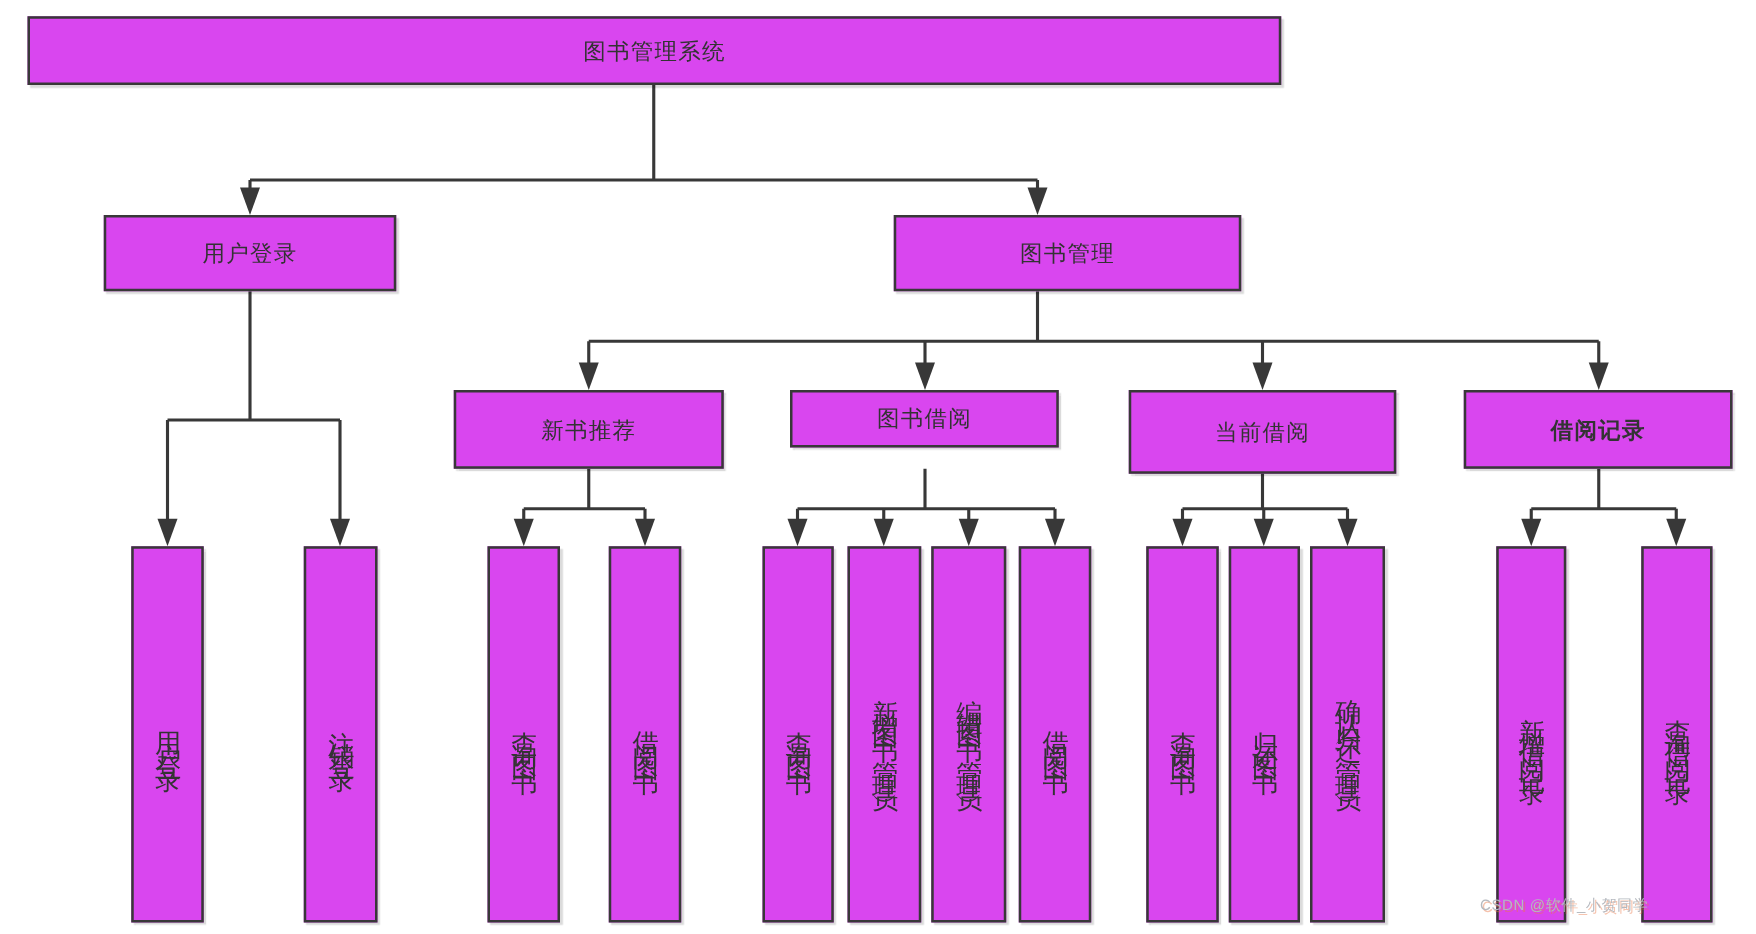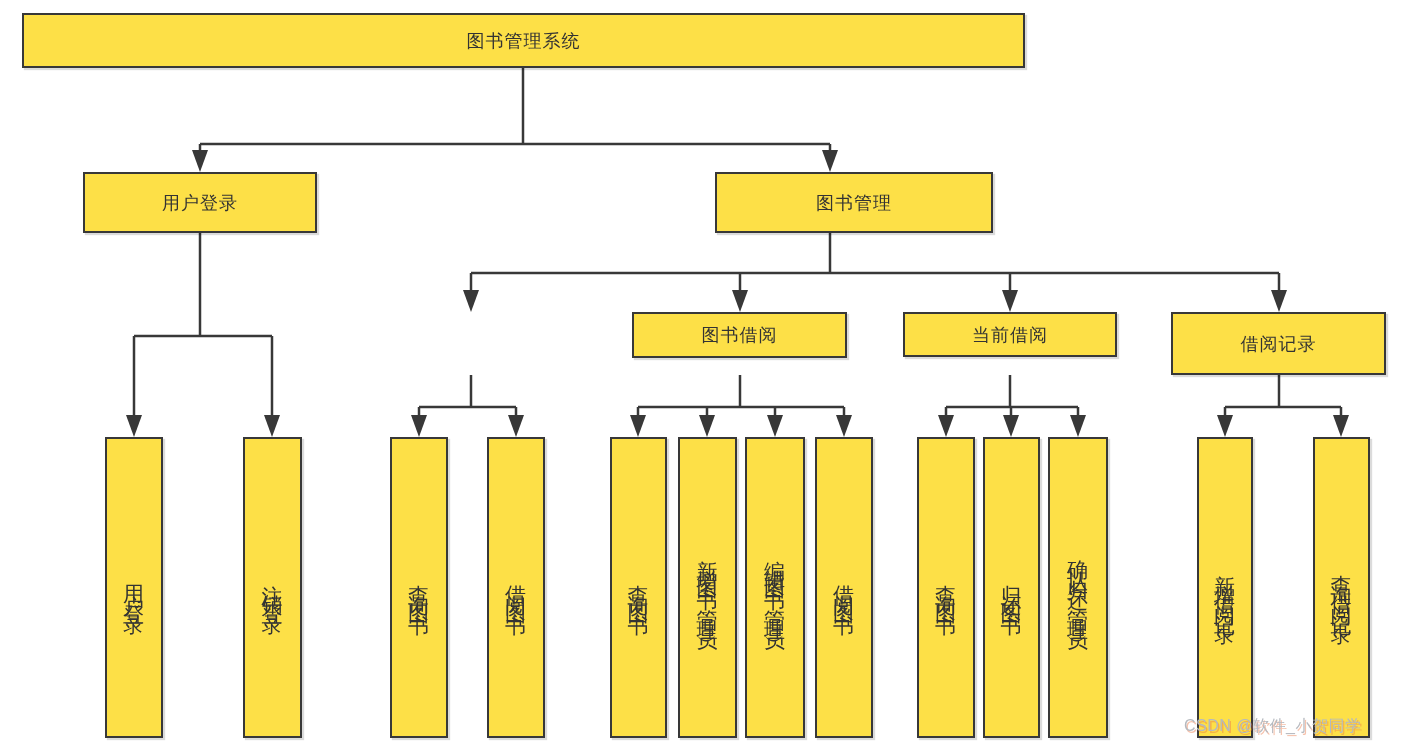--- a/index.html
+++ b/index.html
@@ -18,21 +18,21 @@
   .connectors {
     position: absolute;
     left: 0; top: 0;
     width: 1405px; height: 747px;
     pointer-events: none;
   }
   .node {
     position: absolute;
     box-sizing: border-box;
     border: 2.5px solid #383838;
-    background: #fde047;
+    background: #d946ef;
     color: #333333;
     display: flex;
     align-items: center;
     justify-content: center;
     box-shadow: 2px 2px 1px rgba(0,0,0,0.14);
   }
   .h-node {
     font-size: 18px;
     letter-spacing: 1px;
     white-space: nowrap;
@@ -45,21 +45,21 @@
     writing-mode: vertical-rl;
     text-orientation: mixed;
     font-size: 21px;
     letter-spacing: 10px;
     line-height: 1;
   }
   .watermark {
     position: absolute;
     left: 1184px;
     top: 716px;
-    font-size: 16px;
+    font-size: 12px;
     letter-spacing: 0.5px;
     color: #b5b9bf;
     text-shadow: 1.5px 1.5px 0 rgba(235,120,70,0.45);
     white-space: nowrap;
     z-index: 5;
   }
 </style>
 </head>
 <body>
 
@@ -133,23 +133,24 @@
       <polygon points="1217,415 1233,415 1225,437"></polygon>
       <polygon points="1333,415 1349,415 1341,437"></polygon>
     </g>
   </svg>
 
   <div class="node root-node" style="left:22px; top:13px; width:1003px; height:55px;">图书管理系统</div>
 
   <div class="node h-node" style="left:83px; top:172px; width:234px; height:61px;">用户登录</div>
   <div class="node h-node" style="left:715px; top:172px; width:278px; height:61px;">图书管理</div>
 
+  <div class="node h-node" style="left:363px; top:312px; width:216px; height:63px;">新书推荐</div>
   <div class="node h-node" style="left:632px; top:312px; width:215px; height:46px;">图书借阅</div>
-  <div class="node h-node" style="left:903px; top:312px; width:214px; height:45px;">当前借阅</div>
-  <div class="node h-node" style="left:1171px; top:312px; width:215px; height:63px;">借阅记录</div>
+  <div class="node h-node" style="left:903px; top:312px; width:214px; height:67px;">当前借阅</div>
+  <div class="node h-node" style="left:1171px; top:312px; width:215px; height:63px;font-weight:bold;">借阅记录</div>
 
   <div class="node v-node" style="left:105px; top:437px; width:58px; height:301px;">用户登录</div>
   <div class="node v-node" style="left:243px; top:437px; width:59px; height:301px;">注销登录</div>
 
   <div class="node v-node" style="left:390px; top:437px; width:58px; height:301px;">查询图书</div>
   <div class="node v-node" style="left:487px; top:437px; width:58px; height:301px;">借阅图书</div>
 
   <div class="node v-node" style="left:610px; top:437px; width:57px; height:301px;">查询图书</div>
   <div class="node v-node" style="left:678px; top:437px; width:59px; height:301px;">新增图书（管理员）</div>
   <div class="node v-node" style="left:745px; top:437px; width:60px; height:301px;">编辑图书（管理员）</div>

